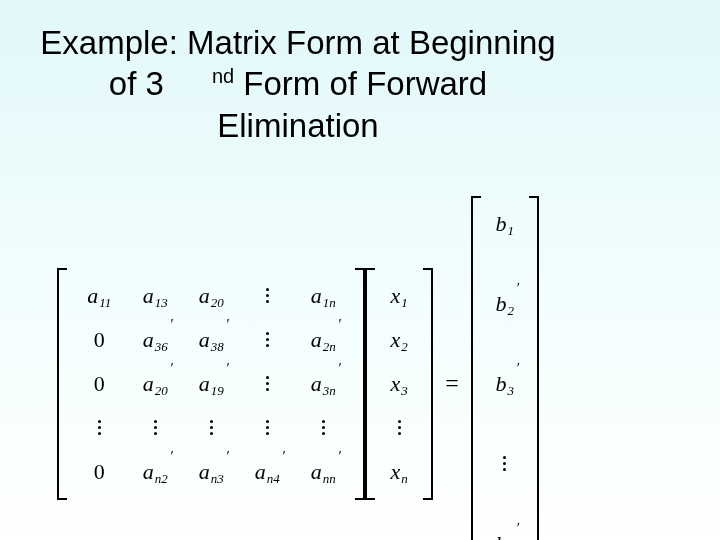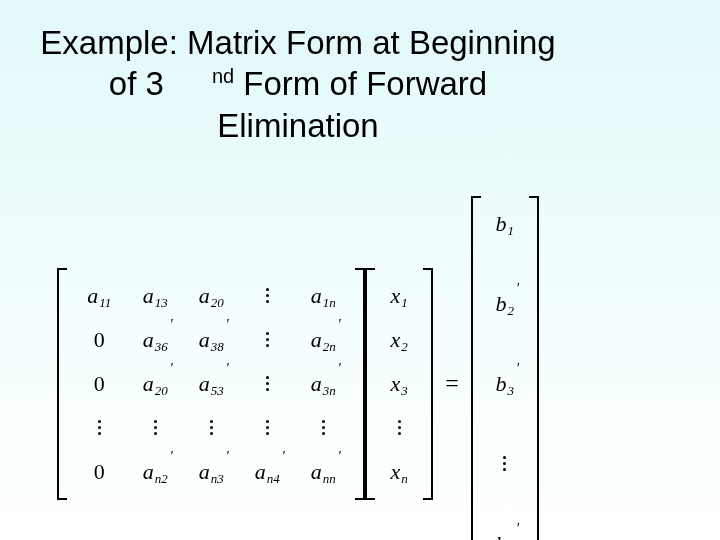--- a/index.html
+++ b/index.html
@@ -142,21 +142,21 @@
             <div class="vdots">
               <span></span>
               <span></span>
               <span></span>
             </div>
           </div>
         <div class="cell"><span class="base"><span>a</span><span class="sub">2n</span><span class="prime">′</span></span></div>
 
         <div class="cell zero">0</div>
         <div class="cell"><span class="base"><span>a</span><span class="sub">20</span><span class="prime">′</span></span></div>
-        <div class="cell"><span class="base"><span>a</span><span class="sub">53</span><span class="prime">′</span></span></div>
+        <div class="cell"><span class="base"><span>a</span><span class="sub">19</span><span class="prime">′</span></span></div>
         <div class="cell">
             <div class="vdots">
               <span></span>
               <span></span>
               <span></span>
             </div>
           </div>
         <div class="cell"><span class="base"><span>a</span><span class="sub">3n</span><span class="prime">′</span></span></div>
 
         <div class="cell">

